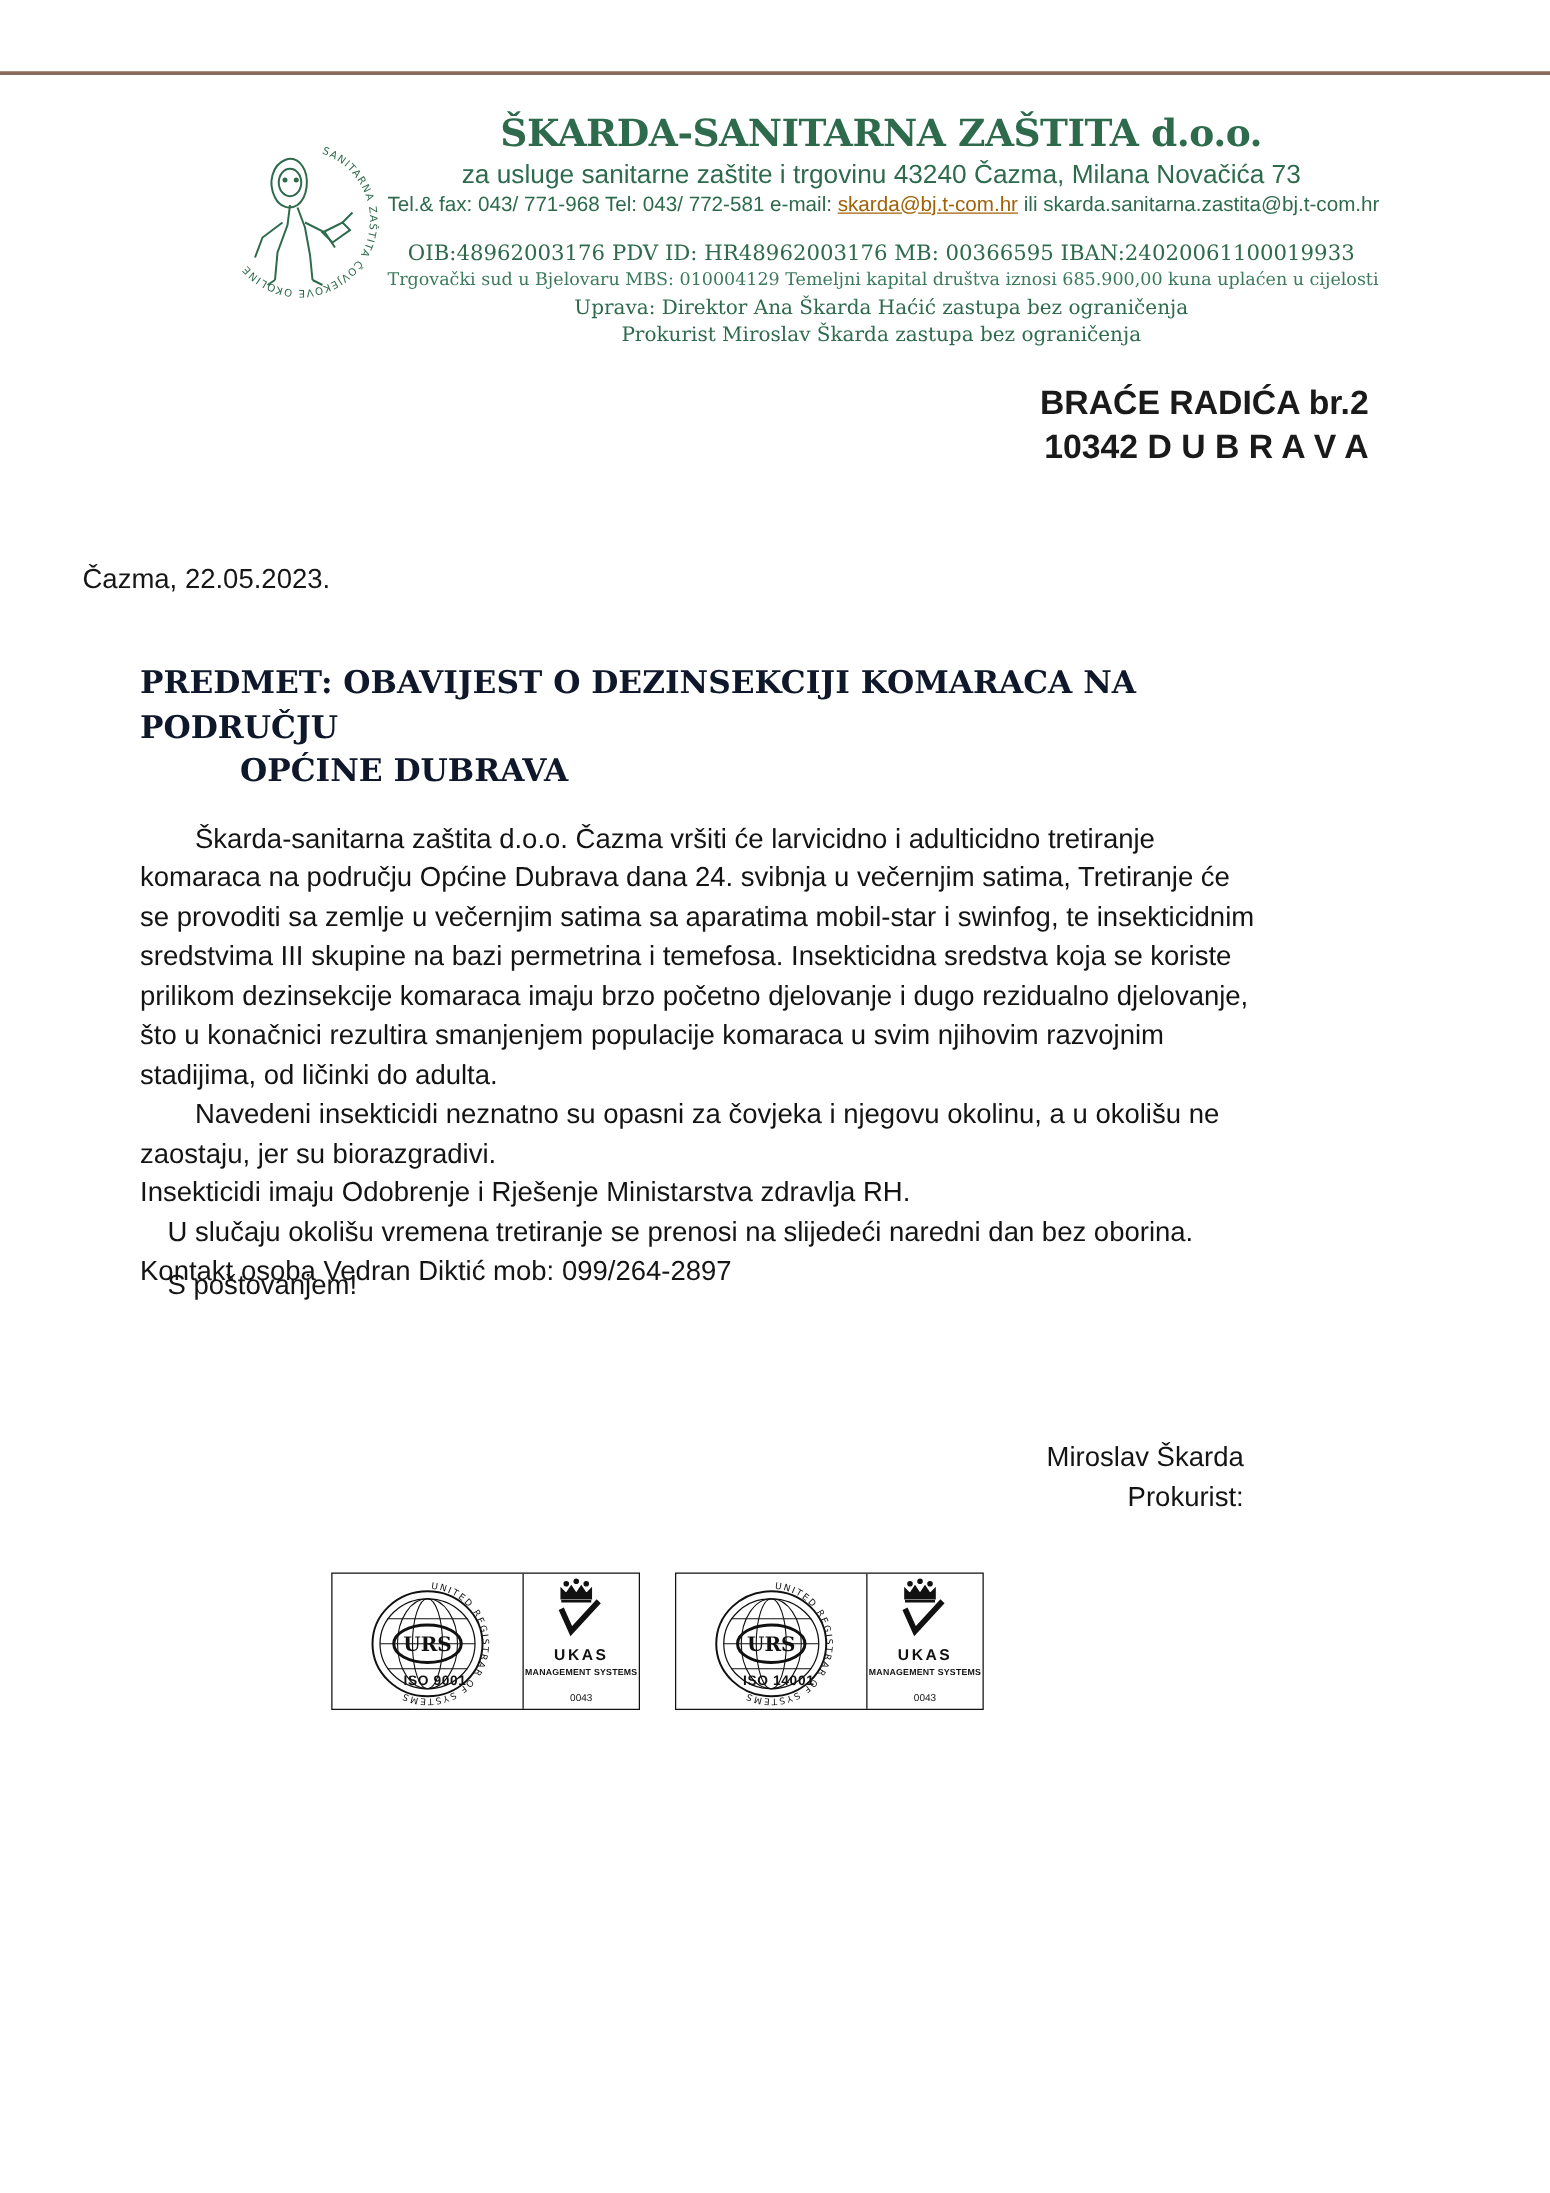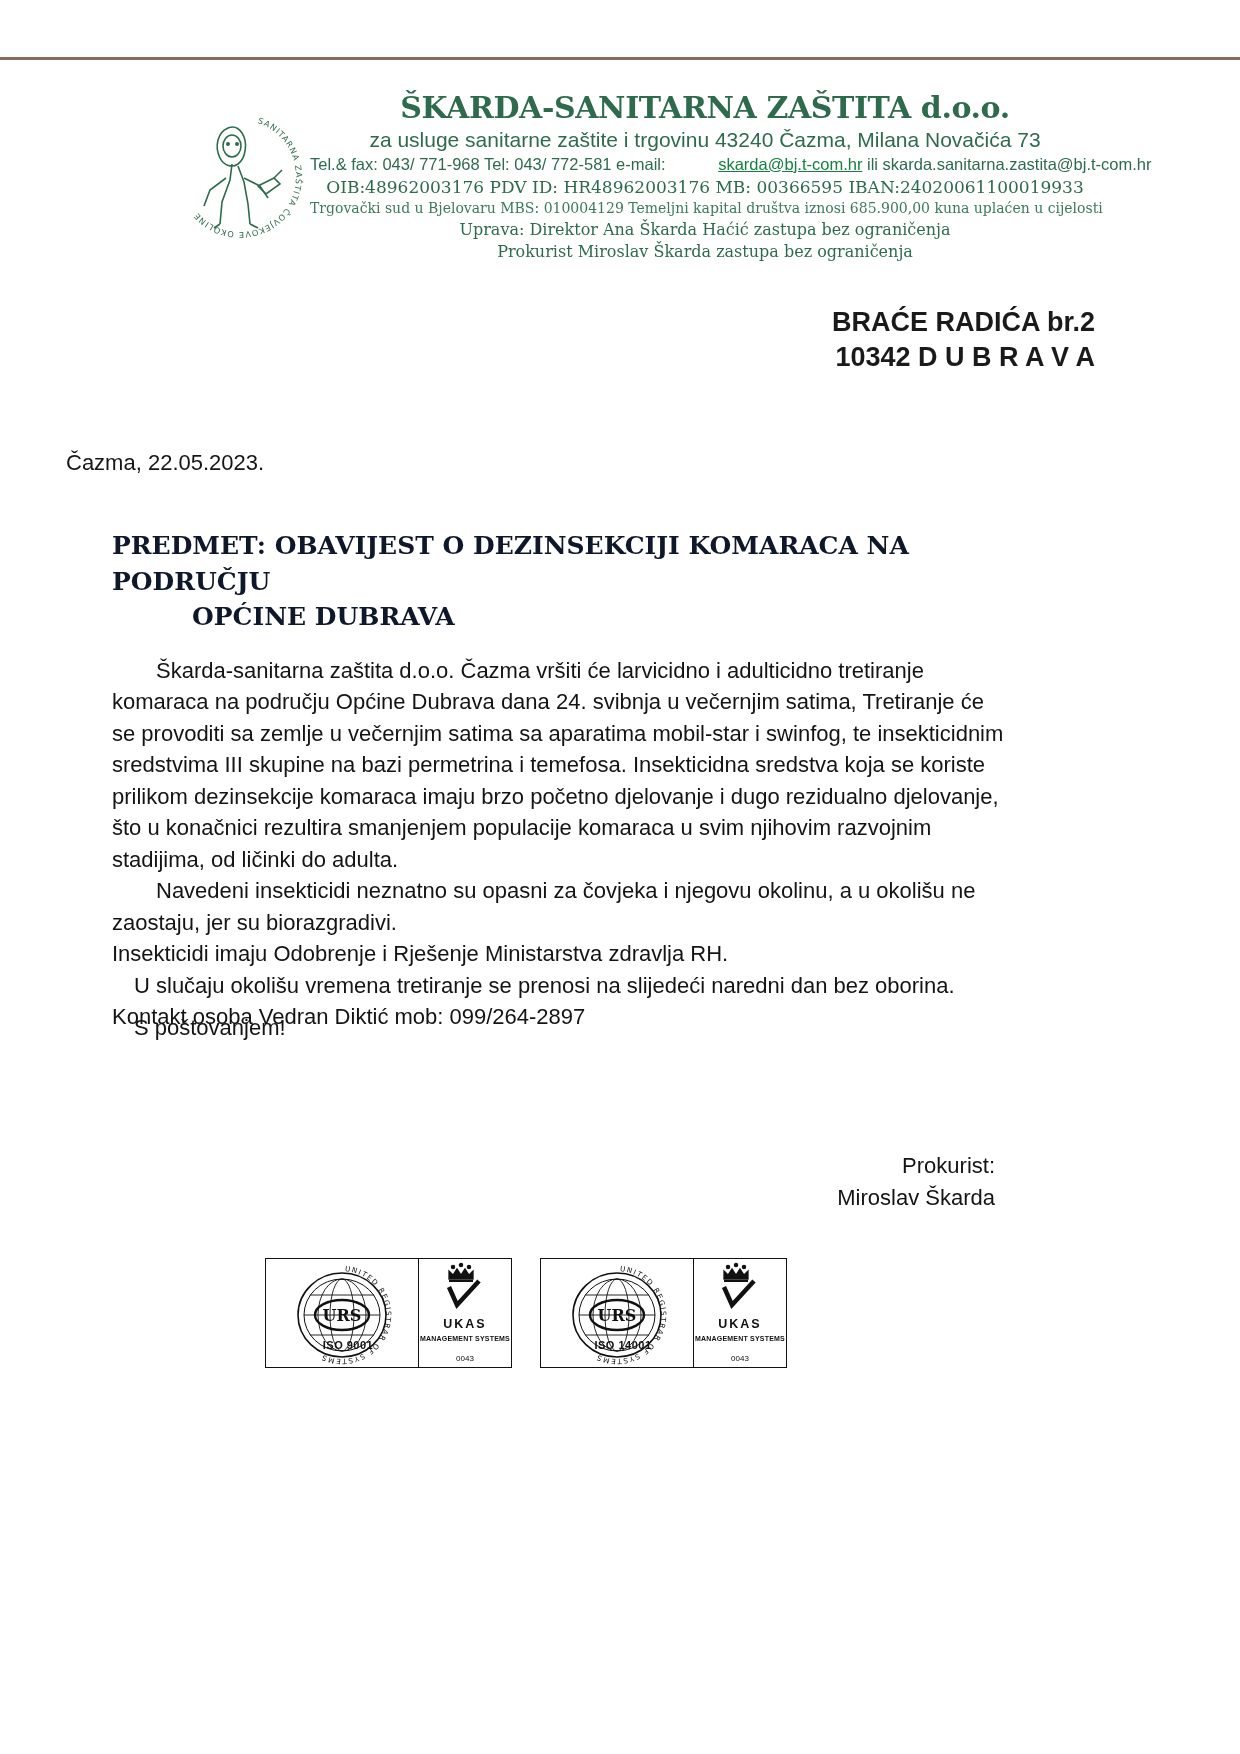--- a/index.html
+++ b/index.html
@@ -69,28 +69,27 @@
   }
   .lh-line3 {
     font-family: "Liberation Sans", sans-serif;
     font-size: 16.5px;
     color: #2e6b4d;
     margin-top: 3px;
     white-space: nowrap;
   }
   .lh-line3 .mail-link {
     text-decoration: underline;
-    color: #15803d;
-    margin-left: 48px;
+    color: #a16207;
   }
   .lh-line4 {
     font-family: "DejaVu Serif", serif;
     font-size: 17px;
     color: #2e6b4d;
-    margin-top: 3px;
+    margin-top: 19px;
     white-space: nowrap;
   }
   .lh-line5 {
     font-family: "DejaVu Serif", serif;
     font-size: 14px;
     color: #3b7a5c;
     margin-top: 3px;
     white-space: nowrap;
   }
   .lh-line6 {
@@ -320,22 +319,22 @@
     <p class="p-indent">Škarda-sanitarna zaštita d.o.o. Čazma vršiti će larvicidno i adulticidno tretiranje komaraca na području Općine Dubrava dana 24. svibnja u večernjim satima, Tretiranje će se provoditi sa zemlje u večernjim satima sa aparatima mobil-star i swinfog, te insekticidnim sredstvima III skupine na bazi permetrina i temefosa. Insekticidna sredstva koja se koriste prilikom dezinsekcije komaraca imaju brzo početno djelovanje i dugo rezidualno djelovanje, što u  konačnici rezultira smanjenjem populacije komaraca u svim njihovim razvojnim stadijima, od ličinki do adulta.</p>
     <p class="p-indent">Navedeni insekticidi neznatno su opasni za čovjeka i njegovu okolinu, a u okolišu ne zaostaju, jer su biorazgradivi.</p>
     <p>Insekticidi imaju Odobrenje i Rješenje Ministarstva zdravlja RH.</p>
     <p class="p-indent-sm">U slučaju okolišu vremena tretiranje se prenosi na slijedeći naredni dan bez oborina.</p>
     <p>Kontakt osoba Vedran Diktić mob: 099/264-2897</p>
   </div>
 
   <div class="regards">S poštovanjem!</div>
 
   <div class="signature">
+    <div>Miroslav Škarda</div>
     <div>Prokurist:</div>
-    <div>Miroslav Škarda</div>
   </div>
 
   <div class="certs">
 
     <div class="cert-block">
       <div class="cert-urs">
         <svg class="urs-svg" viewBox="0 0 152 108" width="152" height="108" aria-hidden="true">
           <defs>
             <path id="ur1" d="M 76,56 m -44,0 a 44,44 0 1,1 88,0 a 44,44 0 1,1 -88,0"></path>
           </defs>

